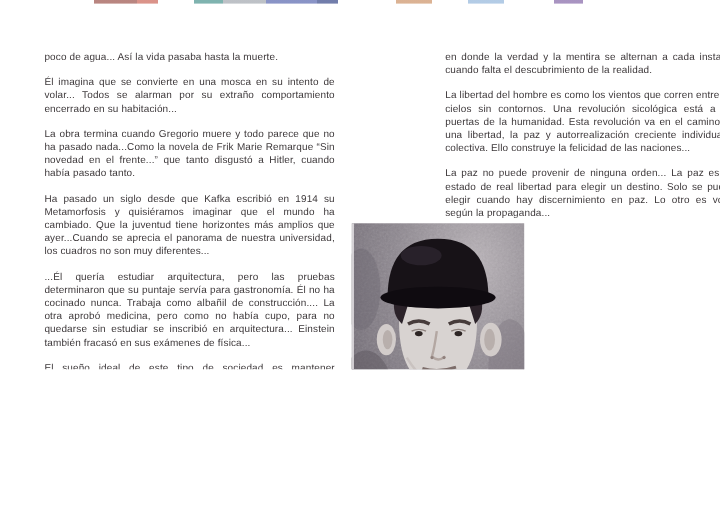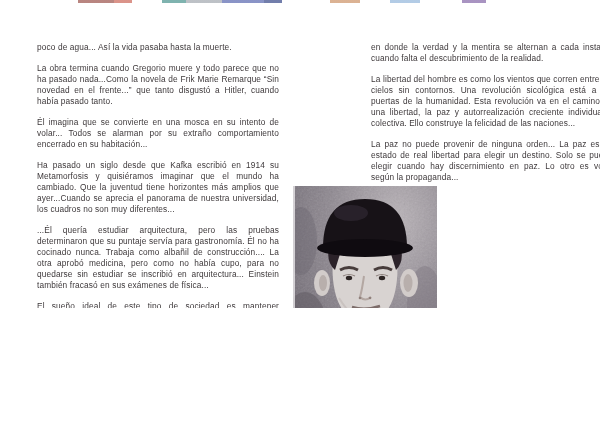--- a/index.html
+++ b/index.html
@@ -59,22 +59,22 @@
 </style>
 </head>
 <body>
 
 <div class="spread">
 
   <div class="top-strip"></div>
 
   <div class="col col-left">
     <p>poco de agua... Así la vida pasaba hasta la muerte.</p>
+    <p>Él imagina que se convierte en una mosca en su intento de volar... Todos se alarman por su extraño comportamiento encerrado en su habitación...</p>
     <p>La obra termina cuando Gregorio muere y todo parece que no ha pasado nada...Como la novela de Frik Marie Remarque “Sin novedad en el frente...” que tanto disgustó a Hitler, cuando había pasado tanto.</p>
-    <p>Él imagina que se convierte en una mosca en su intento de volar... Todos se alarman por su extraño comportamiento encerrado en su habitación...</p>
     <p>Ha pasado un siglo desde que Kafka escribió en 1914 su Metamorfosis y quisiéramos imaginar que el mundo ha cambiado. Que la juventud tiene horizontes más amplios que ayer...Cuando se aprecia el panorama de nuestra universidad, los cuadros no son muy diferentes...</p>
     <p>...Él quería estudiar arquitectura, pero las pruebas determinaron que su puntaje servía para gastronomía. Él no ha cocinado nunca. Trabaja como albañil de construcción.... La otra aprobó medicina, pero como no había cupo, para no quedarse sin estudiar se inscribió en arquitectura... Einstein también fracasó en sus exámenes de física...</p>
     <p>El sueño ideal de este tipo de sociedad es mantener estructuras políticas y sociales que nos mantengan “enmarcadas”. La historia es muy rica para evidenciar que el verdadero cambio social nunca ha venido de una manipulación social. El espíritu humano constantemente está emprendiendo vuelo....</p>
     <p>De alguna forma el pensamiento se desfigura por “las motivaciones de una propaganda infernal y continua”</p>
   </div>
 
   <div class="col col-right">
     <p>en donde la verdad y la mentira se alternan a cada instante cuando falta el descubrimiento de la realidad.</p>
     <p>La libertad del hombre es como los vientos que corren entre los cielos sin contornos.  Una revolución sicológica está a las puertas de la humanidad. Esta revolución va en el camino de una libertad, la paz y autorrealización creciente individual y colectiva. Ello construye la felicidad de las naciones...</p>
     <p>La paz no puede provenir de ninguna orden... La paz es un estado de real libertad para elegir un destino. Solo se puede elegir cuando hay discernimiento en paz. Lo otro es votar según la propaganda...</p>

